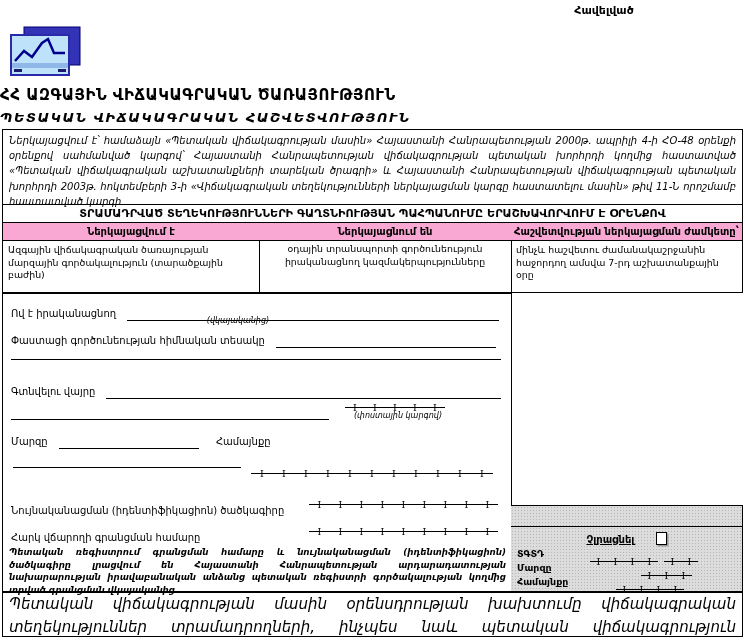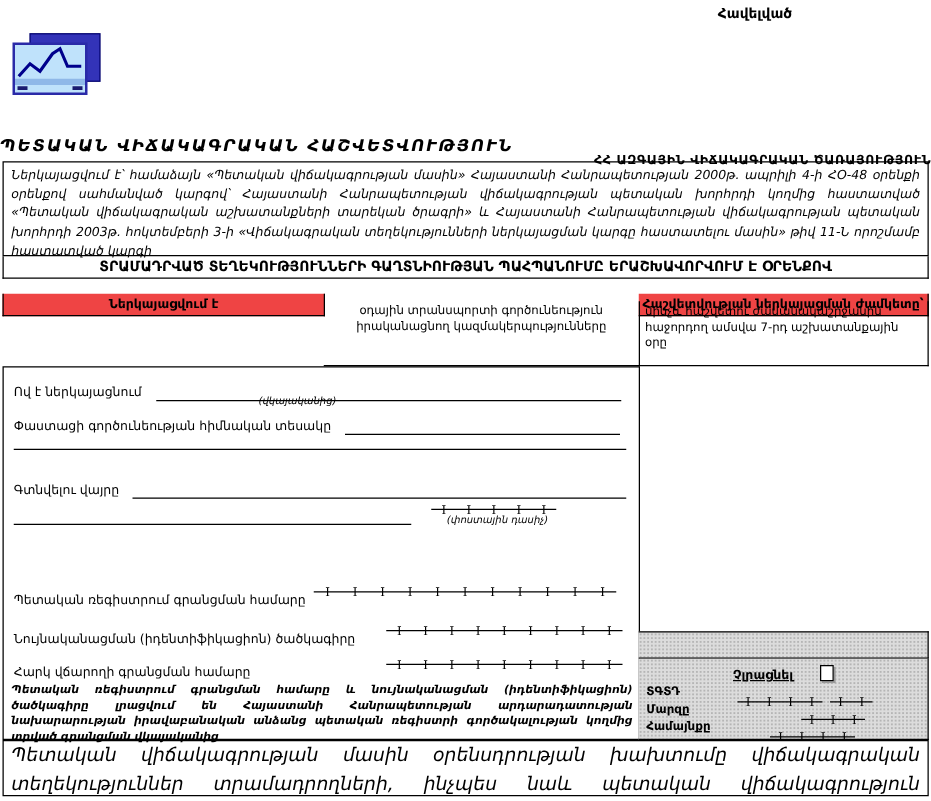--- a/index.html
+++ b/index.html
@@ -2,29 +2,29 @@
 <html><head>
 <meta charset="utf-8">
 <style>
   html,body{margin:0;padding:0;background:#fff;}
   .sheet{position:relative;width:745px;height:641px;background:#fff;color:#000;
          font-family:"DejaVu Sans",sans-serif;overflow:hidden;}
   .abs{position:absolute;}
   
   .appendix{font-weight:bold;font-size:11px;text-align:center;}
   .approval{font-style:italic;font-size:8.6px;line-height:1.5;text-align:center;margin-top:13px;}
-  .title1{font-weight:bold;font-size:10px;letter-spacing:.5px;text-align:right;width:100%;margin-top:37px;}
+  .title1{font-weight:bold;font-size:15px;letter-spacing:.5px;text-align:left;width:100%;}
   .title2{font-weight:bold;font-style:italic;font-size:13px;letter-spacing:1.5px;text-align:left;width:100%;}
   
   .box{border:1px solid #000;box-sizing:border-box;}
   .intro{font-style:italic;font-size:10px;line-height:1.52;text-align:justify;padding:3px 6px;}
   .banner{font-weight:bold;font-size:11.2px;text-align:center;line-height:17px;}
   
-  .th{background:#ef4444;font-weight:bold;font-size:10px;display:flex;align-items:center;
-      justify-content:center;box-sizing:border-box;border:1px solid #000;margin-top:12px;}
+  .th{background:#f9a8d4;font-weight:bold;font-size:10px;display:flex;align-items:center;
+      justify-content:center;box-sizing:border-box;border:1px solid #000;}
   .td{font-size:9.4px;line-height:1.35;box-sizing:border-box;border:1px solid #000;border-top:none;
       padding:3px 5px;}
   .td.center{text-align:center;display:flex;align-items:flex-start;justify-content:center;}
   
   .uline{display:inline-block;border-bottom:1px solid #000;height:13px;vertical-align:bottom;}
   .lbl{font-size:10px;}
   .cap{font-style:italic;font-size:8px;}
   
   .cgroup{display:inline-flex;border-bottom:1.4px solid #000;vertical-align:bottom;}
   .c{width:20px;height:11px;text-align:center;}
@@ -60,29 +60,31 @@
   </div>
 
   <div class="abs title1" style="top:86px;left:0;">ՀՀ ԱԶԳԱՅԻՆ ՎԻՃԱԿԱԳՐԱԿԱՆ ԾԱՌԱՅՈՒԹՅՈՒՆ</div>
   <div class="abs title2" style="top:110px;left:0;">ՊԵՏԱԿԱՆ ՎԻՃԱԿԱԳՐԱԿԱՆ ՀԱՇՎԵՏՎՈՒԹՅՈՒՆ</div>
 
   <div class="abs box intro" style="left:2px;top:129px;width:741px;height:76px;">Ներկայացվում է՝ համաձայն «Պետական վիճակագրության մասին» Հայաստանի Հանրապետության 2000թ. ապրիլի 4-ի ՀՕ-48 օրենքի օրենքով սահմանված կարգով՝ Հայաստանի Հանրապետության վիճակագրության պետական խորհրդի կողմից հաստատված «Պետական վիճակագրական աշխատանքների տարեկան ծրագրի» և Հայաստանի Հանրապետության վիճակագրության պետական խորհրդի 2003թ. հոկտեմբերի 3-ի «Վիճակագրական տեղեկությունների ներկայացման կարգը հաստատելու մասին» թիվ 11-Ն որոշմամբ հաստատված կարգի</div>
 
   <div class="abs box banner" style="left:2px;top:205px;width:741px;height:18px;border-top:none;">ՏՐԱՄԱԴՐՎԱԾ ՏԵՂԵԿՈՒԹՅՈՒՆՆԵՐԻ ԳԱՂՏՆԻՈՒԹՅԱՆ ՊԱՀՊԱՆՈՒՄԸ ԵՐԱՇԽԱՎՈՐՎՈՒՄ Է ՕՐԵՆՔՈՎ</div>
 
   <div class="abs th" style="left:2px;top:223px;width:258px;height:18px;border-top:none;">Ներկայացվում է</div>
+  <div class="abs th" style="left:259px;top:223px;width:253px;height:18px;border-top:none;border-left:none;">Ներկայացնում են</div>
   <div class="abs th" style="left:511px;top:223px;width:232px;height:18px;border-top:none;border-left:none;">Հաշվետվության  ներկայացման ժամկետը՝</div>
 
+  <div class="abs td" style="left:2px;top:241px;width:258px;height:52px;">Ազգային վիճակագրական ծառայության մարզային գործակալություն (տարածքային բաժին)</div>
   <div class="abs td center" style="left:259px;top:241px;width:253px;height:52px;border-left:none;padding-top:2px;">օդային տրանսպորտի գործունեություն իրականացնող կազմակերպությունները</div>
   <div class="abs td" style="left:511px;top:241px;width:232px;height:52px;border-left:none;">մինչև հաշվետու ժամանակաշրջանին հաջորդող ամսվա 7-րդ աշխատանքային օրը</div>
 
   <div class="abs box" style="left:2px;top:293px;width:510px;height:299px;">
 
     <div class="abs" style="left:8px;top:8px;">
-      <span class="lbl">Ով է ներկայացնում</span>
+      <span class="lbl">Ով է իրականացնող</span>
       <span class="uline" style="width:372px;margin-left:6px;"></span>
     </div>
     <div class="abs cap" style="left:150px;top:22px;width:170px;text-align:center;">(վկայականից)</div>
 
     <div class="abs" style="left:8px;top:35px;">
       <span class="lbl">Փաստացի գործունեության հիմնական տեսակը</span>
       <span class="uline" style="width:220px;margin-left:6px;"></span>
     </div>
 
     <span class="abs uline" style="left:8px;top:52px;width:490px;"></span>
@@ -93,26 +95,29 @@
     </div>
 
     <span class="abs uline" style="left:8px;top:112px;width:318px;"></span>
     <span class="abs cgroup" style="left:342px;top:102px;">
       <span class="c"></span>
         <span class="c"></span>
         <span class="c"></span>
         <span class="c"></span>
         <span class="c"></span>
     </span>
-    <div class="abs cap" style="left:330px;top:117px;width:130px;text-align:center;">(փոստային դասիչ)</div>
-
-
-    <div class="abs" style="left:8px;top:174px;">
-      <span class="lbl">Պետական ռեգիստրում գրանցման համարը</span>
-    </div>
+    <div class="abs cap" style="left:330px;top:117px;width:130px;text-align:center;">(փոստային կարգով)</div>
+
+    <div class="abs" style="left:8px;top:136px;width:494px;">
+      <span class="lbl">Մարզը</span>
+      <span class="uline" style="width:140px;margin-left:6px;"></span>
+      <span class="lbl" style="margin-left:12px;">Համայնքը</span>
+      <span class="uline" style="width:228px;margin-left:2px;"></span>
+    </div>
+
     <span class="abs cgroup" style="left:248px;top:168px;">
       <span class="c" style="width:22px;"></span>
         <span class="c" style="width:22px;"></span>
         <span class="c" style="width:22px;"></span>
         <span class="c" style="width:22px;"></span>
         <span class="c" style="width:22px;"></span>
         <span class="c" style="width:22px;"></span>
         <span class="c" style="width:22px;"></span>
         <span class="c" style="width:22px;"></span>
         <span class="c" style="width:22px;"></span>

